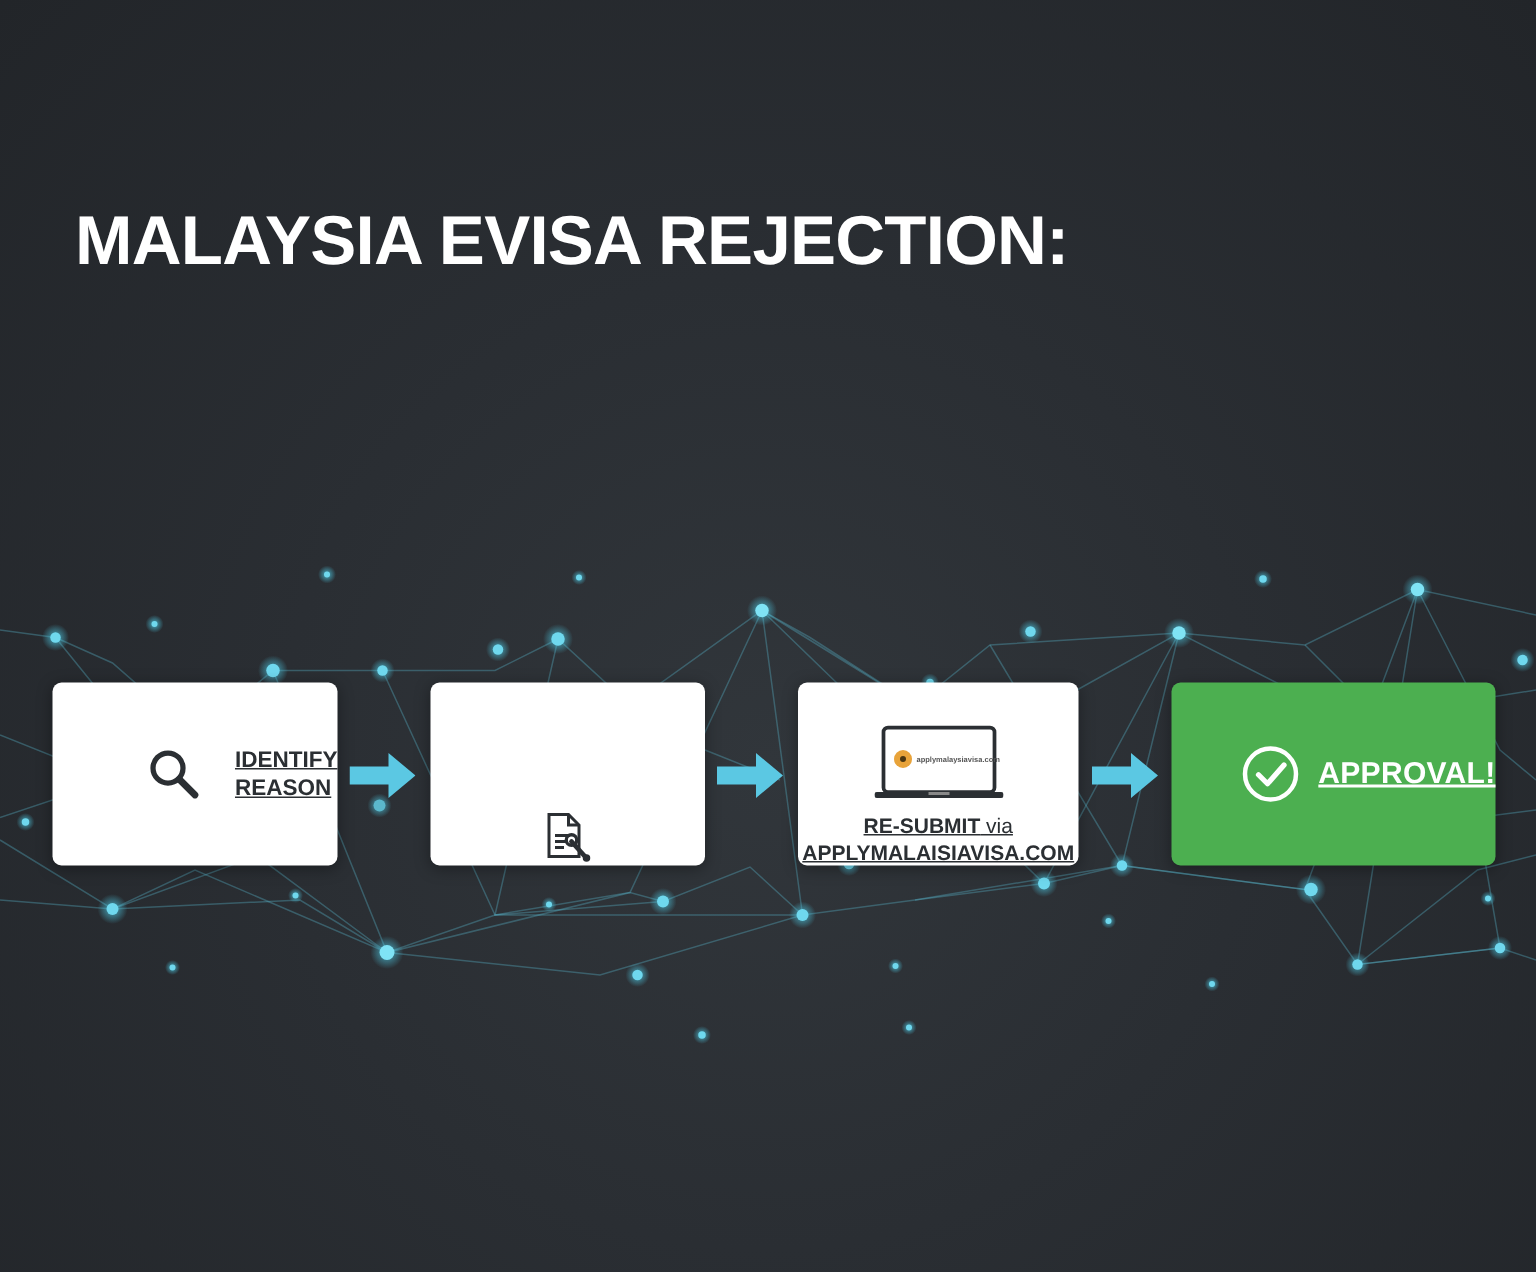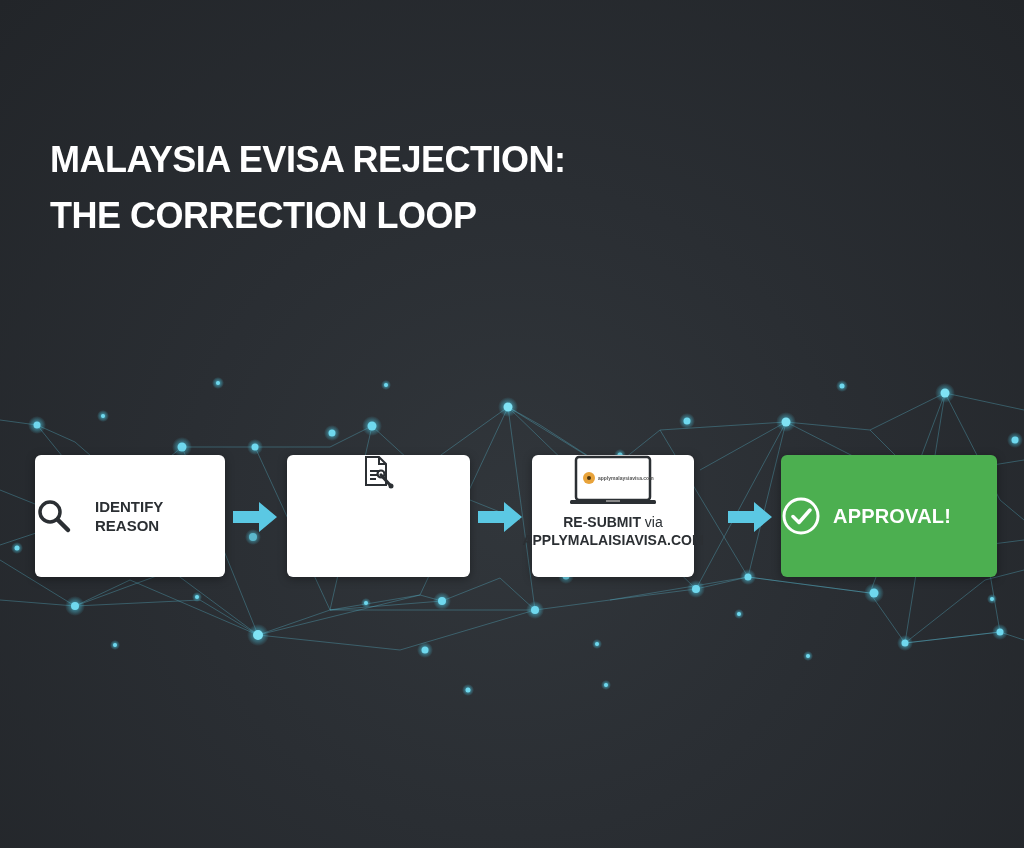--- a/index.html
+++ b/index.html
@@ -4,34 +4,34 @@
 <style>
   html, body { margin: 0; padding: 0; }
   body {
     width: 1024px; height: 848px; overflow: hidden; position: relative;
     background: radial-gradient(ellipse at 50% 60%, #31363b 0%, #2a2e33 45%, #222529 100%);
     font-family: "Liberation Sans", "DejaVu Sans", sans-serif;
   }
   .network { position: absolute; left: 0; top: 0; width: 1024px; height: 848px; }
   .title {
     position: absolute; left: 50px; top: 132px; margin: 0;
-    color: #ffffff; font-weight: 700; font-size: 36px; line-height: 56px;
+    color: #ffffff; font-weight: 700; font-size: 46px; line-height: 56px;
     letter-spacing: -0.5px; text-transform: uppercase;
   }
   .title span { display: block; }
   .card {
     position: absolute; top: 455px; height: 122px;
     background: #ffffff; border-radius: 6px;
     box-shadow: 0 2px 10px rgba(0,0,0,0.35);
-    display: flex; align-items: center; justify-content: flex-start;
-    color: #2b2f33; font-weight: 700;
+    display: flex; align-items: center; justify-content: flex-end;
+    color: #2b2f33; font-weight: 700; text-decoration: underline;
   }
   .card.c1 { left: 35px; width: 190px; }
   .card.c2 { left: 287px; width: 183px; flex-direction: column; }
-  .card.c3 { left: 532px; width: 162px; flex-direction: column; }
+  .card.c3 { left: 532px; width: 187px; flex-direction: column; }
   .card.c4 { left: 781px; width: 216px; background: #4caf50; color: #ffffff; }
   .c1 .label { font-size: 15px; line-height: 19px; margin-left: 22px; }
   .c2 .label { font-size: 15px; line-height: 19px; text-align: center; margin-top: 4px; }
   .c3 .label { font-size: 14px; line-height: 18px; text-align: center; margin-top: 6px; }
   .c3 .label .via { font-weight: 400; }
   .c4 .label { font-size: 20px; margin-left: 12px; letter-spacing: 0.2px; }
   .arrow { position: absolute; width: 44px; height: 30px; }
   .laptop { width: 86px; height: 52px; }
 </style>
 </head>
@@ -139,21 +139,20 @@
       <circle cx="606" cy="685" r="2" fill="#6fd8ee"></circle>
     <circle cx="386" cy="385" r="5" fill="url(#glow)"></circle>
       <circle cx="386" cy="385" r="2" fill="#6fd8ee"></circle>
     <circle cx="992" cy="599" r="5" fill="url(#glow)"></circle>
       <circle cx="992" cy="599" r="2" fill="#6fd8ee"></circle>
   </g>
 </svg>
 
 <h1 class="title">
   <span>MALAYSIA EVISA REJECTION:</span>
-  <span>THE CORRECTION LOOP</span>
 </h1>
 
 <div class="card c1">
   <svg width="38" height="38" viewBox="0 0 38 38">
     <circle cx="15" cy="15" r="10" fill="none" stroke="#2b2f33" stroke-width="3.5"></circle>
     <line x1="22.5" y1="22.5" x2="33" y2="33" stroke="#2b2f33" stroke-width="4.5" stroke-linecap="round"></line>
   </svg>
   <div class="label">
     <div>IDENTIFY</div>
     <div>REASON</div>

